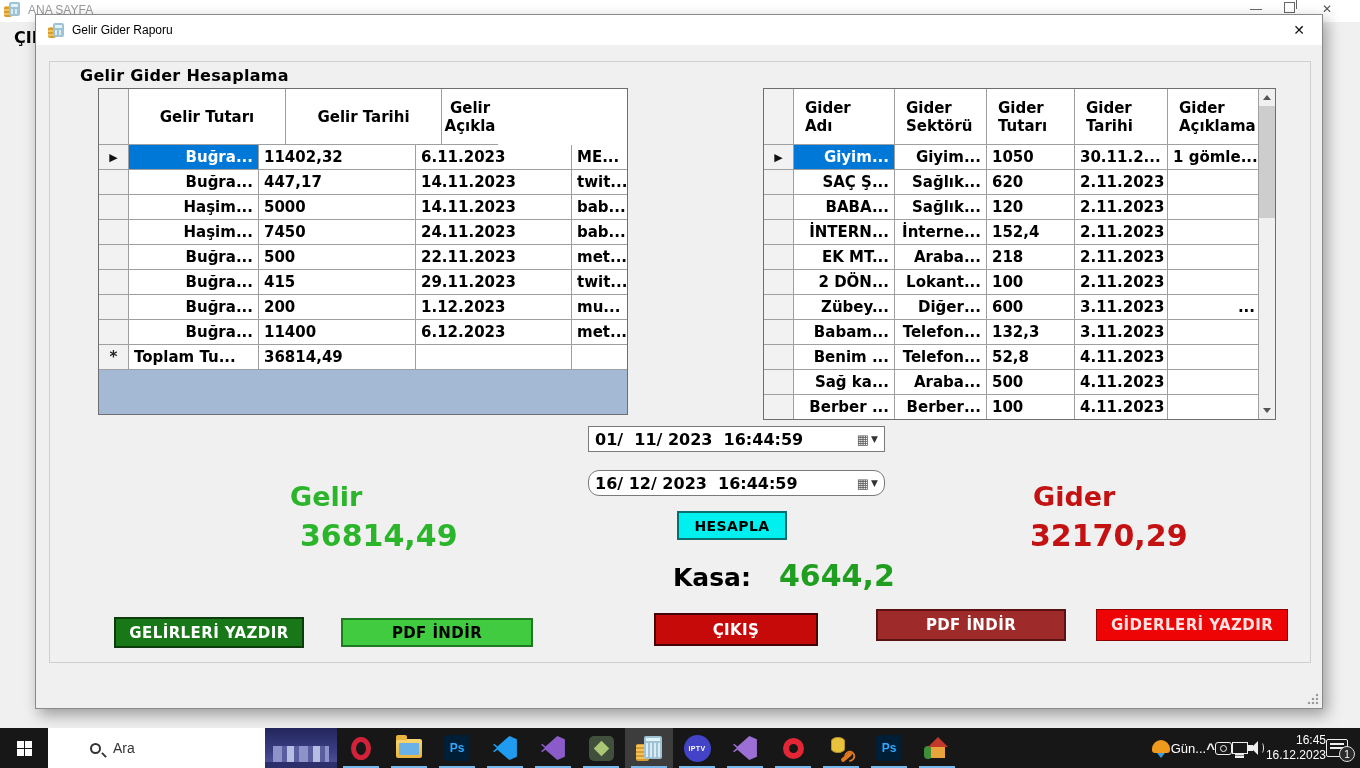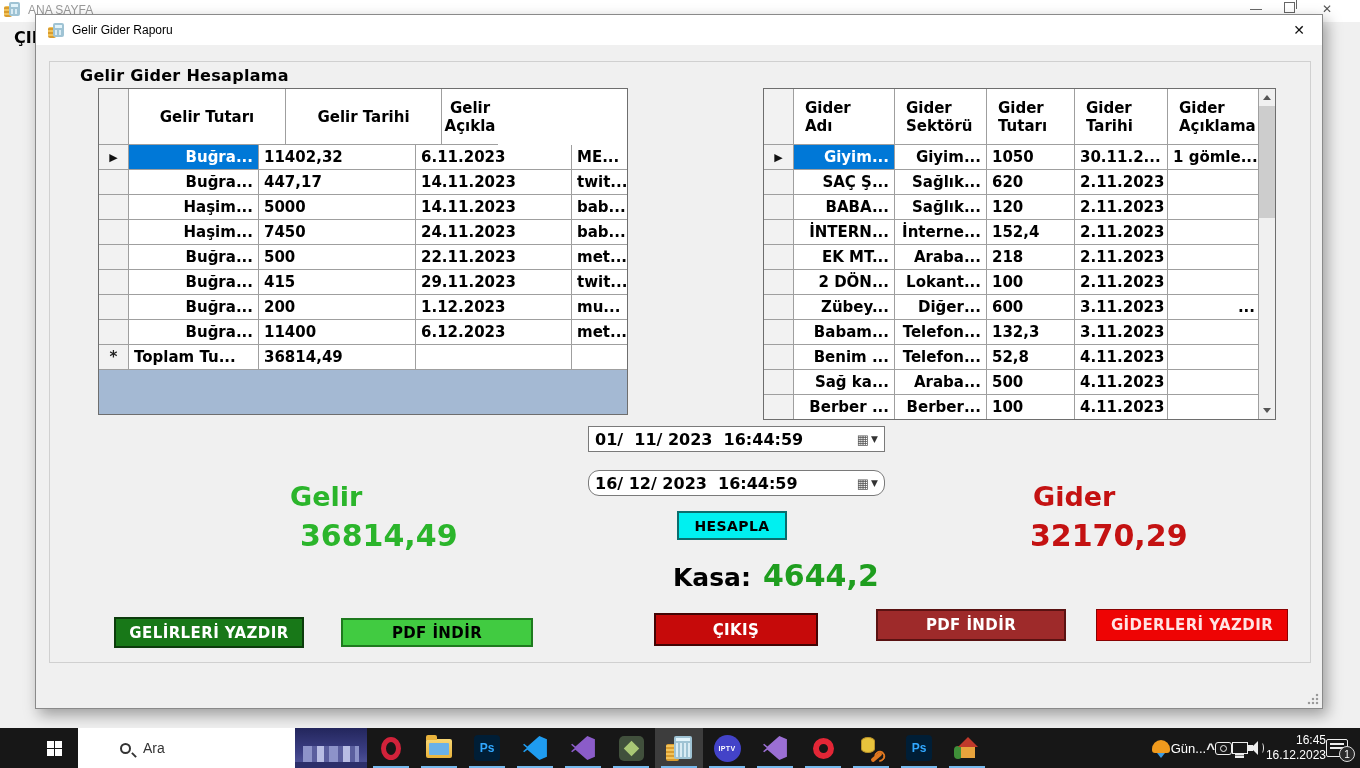--- a/index.html
+++ b/index.html
@@ -92,35 +92,35 @@
   #btn-pl  { left:305px; top:603px; width:192px; height:29px; background:#41cb41; border:2px solid #1e7a1e; color:#000; font-size:15px; }
   #btn-cik { left:618px; top:598px; width:164px; height:33px; background:#c60a0a; border:2px solid #420404; color:#fff; font-size:15px; }
   #btn-pr  { left:840px; top:594px; width:190px; height:32px; background:#9e2a2a; border:2px solid #5a1212; color:#fff; font-size:15px; }
   #btn-gd  { left:1060px;top:594px; width:192px; height:32px; background:#ee0404; border:1px solid #8a0202; color:#ffe3e3; font-size:15px; }
 
   .biglabel { position:absolute; font-weight:bold; }
   #lbl-gelir   { left:254px; top:466px; font-size:27px; color:#2bb52b; }
   #val-gelir   { left:264px; top:503px; font-size:30px; color:#2bb52b; }
   #lbl-gider   { left:997px; top:466px; font-size:27px; color:#c41212; }
   #val-gider   { left:994px; top:503px; font-size:30px; color:#c41212; }
-  #kasa { position:absolute; left:637px; top:543px; display:flex; align-items:baseline; gap:12px; }
+  #kasa { position:absolute; left:637px; top:543px; display:flex; align-items:baseline; gap:28px; }
   #kasa .k { font-size:25px; font-weight:bold; color:#000; }
   #kasa .v { font-size:30px; font-weight:bold; color:#1f9e1f; }
 
   #grip { position:absolute; right:3px; bottom:3px; width:13px; height:13px;
           background:radial-gradient(circle at 3px 11px,#9a9a9a 1.4px,transparent 1.6px),
                      radial-gradient(circle at 7px 11px,#9a9a9a 1.4px,transparent 1.6px),
                      radial-gradient(circle at 11px 11px,#9a9a9a 1.4px,transparent 1.6px),
                      radial-gradient(circle at 7px 7px,#9a9a9a 1.4px,transparent 1.6px),
                      radial-gradient(circle at 11px 7px,#9a9a9a 1.4px,transparent 1.6px),
                      radial-gradient(circle at 11px 3px,#9a9a9a 1.4px,transparent 1.6px); }
 
   
   #taskbar { position:absolute; left:0; top:728px; width:1360px; height:40px; background:#171717;
-             display:flex; align-items:stretch; color:#fff; font-family:"Liberation Sans", sans-serif;padding-left:30px; }
+             display:flex; align-items:stretch; color:#fff; font-family:"Liberation Sans", sans-serif; }
   #start { width:48px; display:flex; align-items:center; justify-content:center; }
   #winlogo { width:15px; height:15px; position:relative; }
   #winlogo i { position:absolute; width:7px; height:7px; background:#fff; }
   #winlogo i:nth-child(1){left:0;top:0} #winlogo i:nth-child(2){right:0;top:0}
   #winlogo i:nth-child(3){left:0;bottom:0} #winlogo i:nth-child(4){right:0;bottom:0}
   #searchbox { width:289px; background:#fff; display:flex; align-items:center; position:relative; }
   #mag { width:11px; height:11px; border:2px solid #333; border-radius:50%; margin-left:42px; position:relative; flex:none; }
   #mag::after { content:""; position:absolute; left:9px; top:9px; width:6px; height:2px; background:#333; transform:rotate(45deg); }
   #searchtxt { margin-left:12px; color:#333; font-size:14px; }
   #castle { position:absolute; right:0; top:0; width:72px; height:40px;

